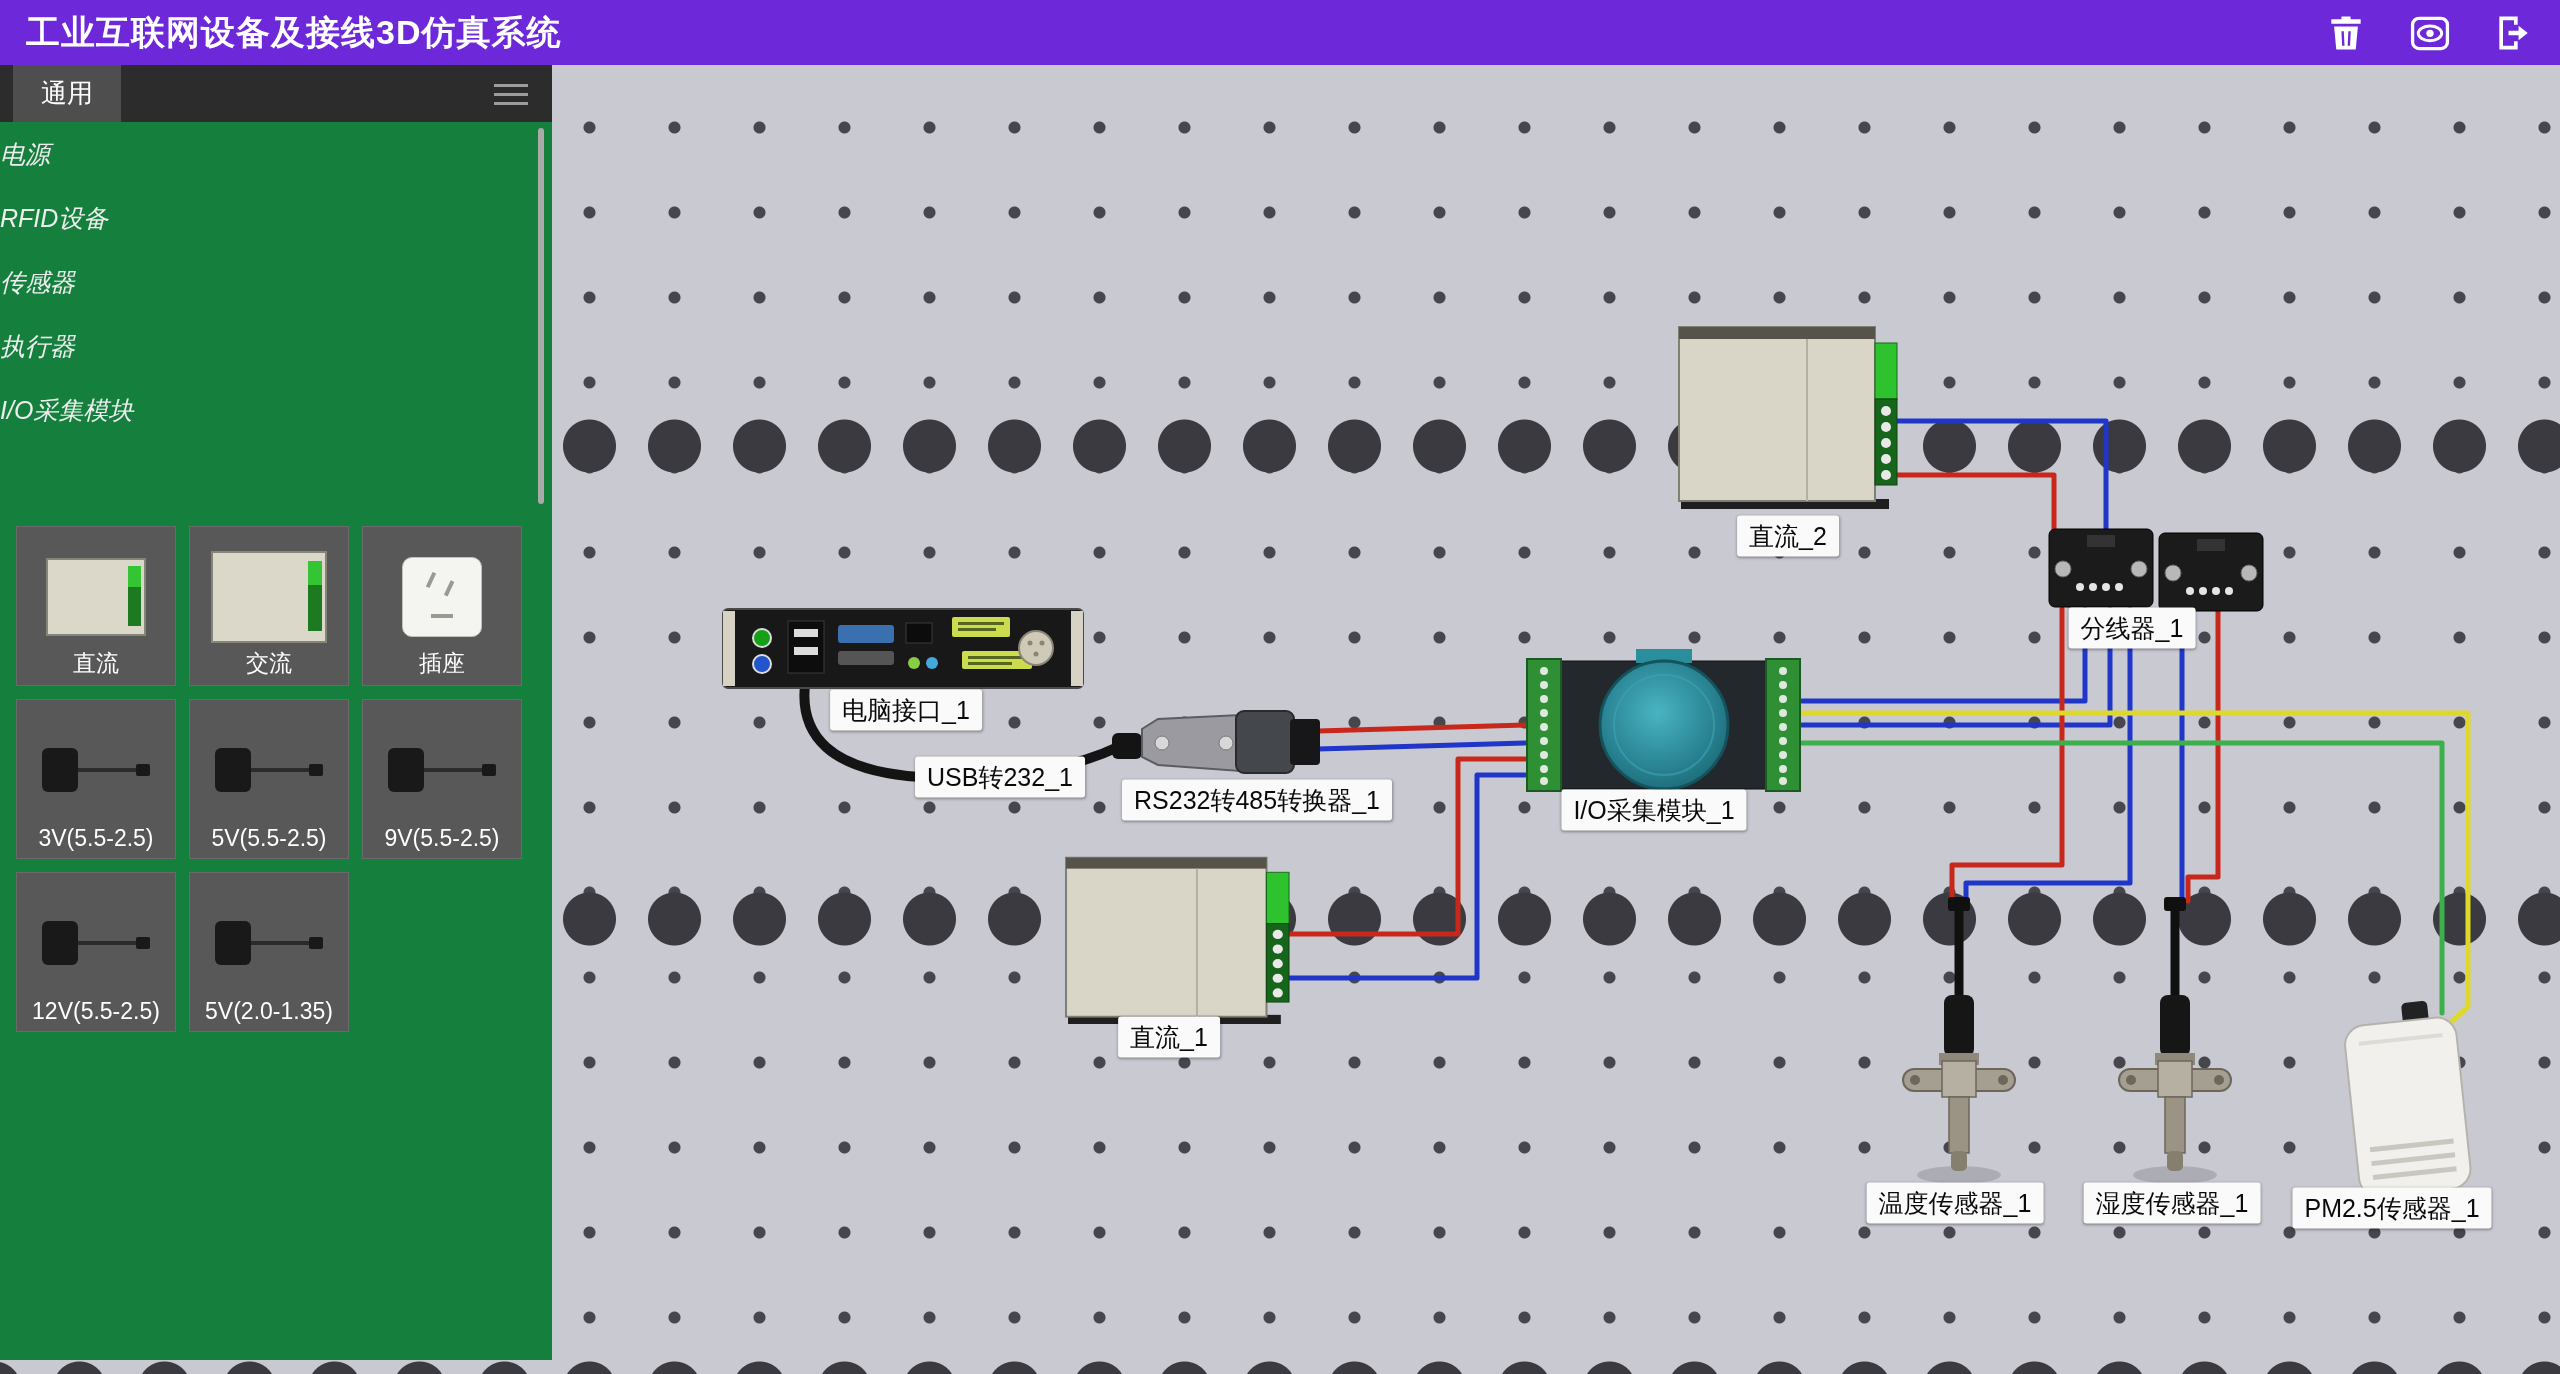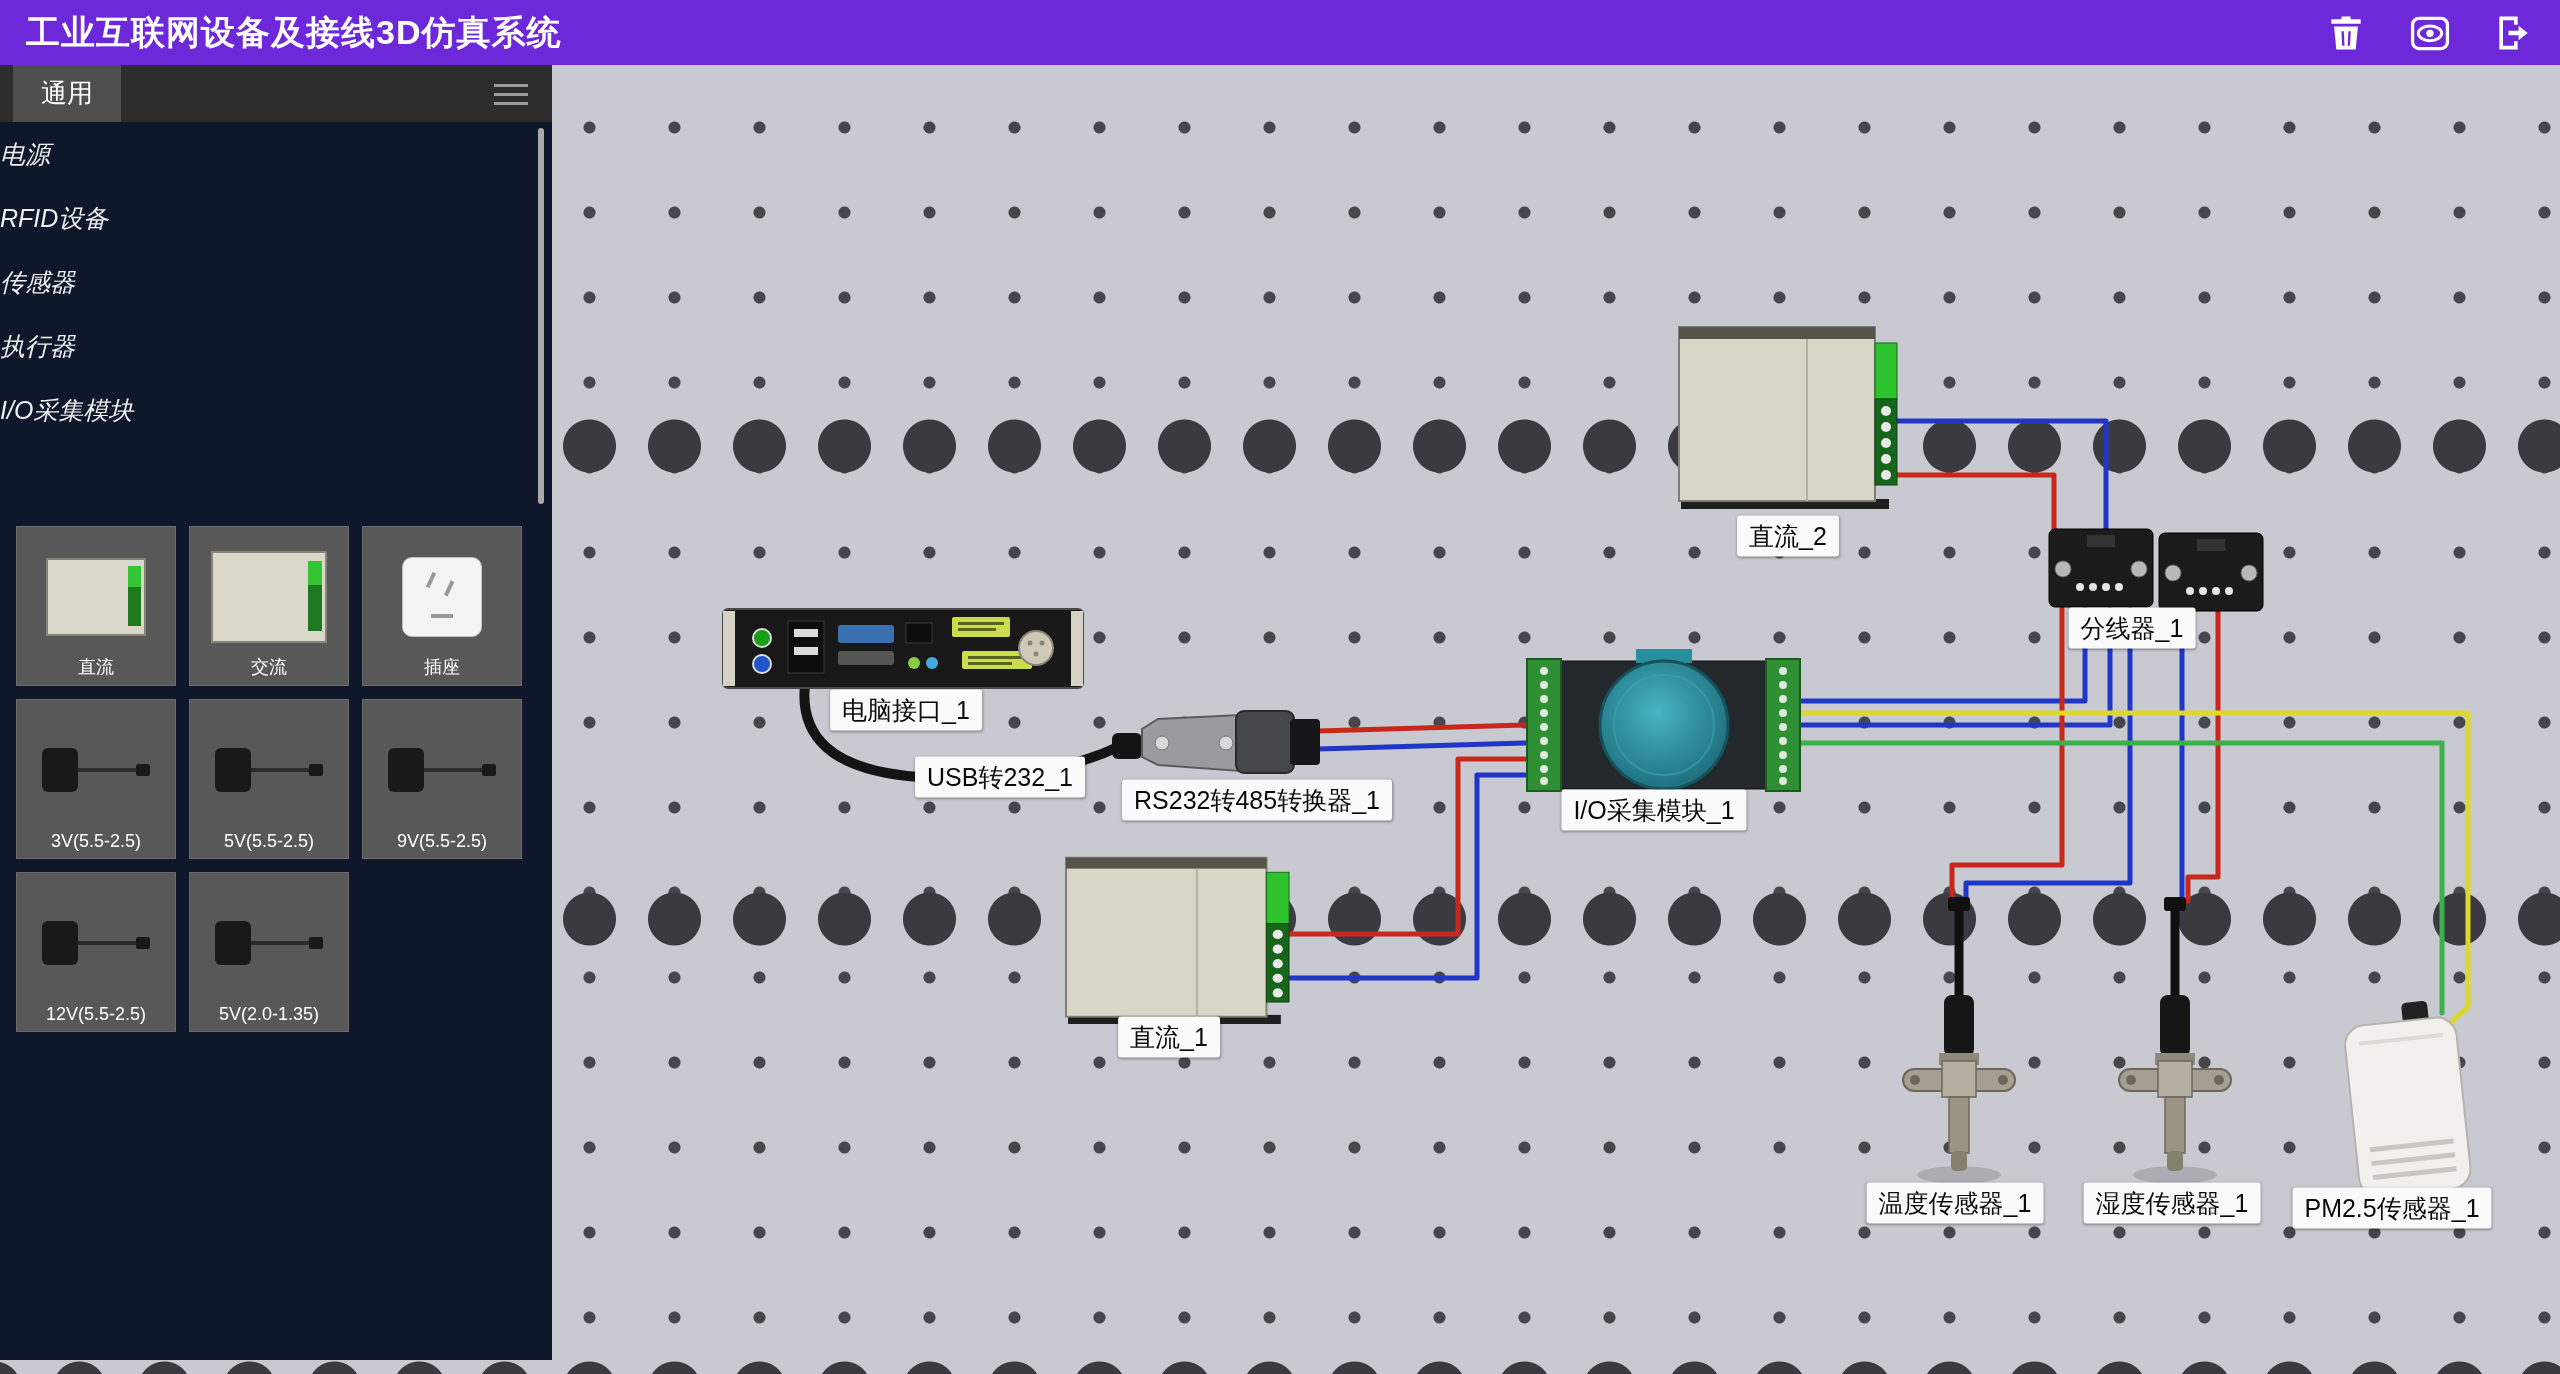--- a/index.html
+++ b/index.html
@@ -20,33 +20,33 @@
   .bigdots{position:absolute;left:0;right:0;height:56px;
     background-image:radial-gradient(circle at center,#3a3a40 26px,transparent 27px);
     background-size:85px 56px;background-position-x:37px;background-repeat:repeat-x;}
   .scene{position:absolute;left:0;top:0;width:2560px;height:1309px;}
 
   .dev-label{position:absolute;transform:translate(-50%,-50%);background:#fafafa;color:#0a0a0a;
     font-size:25px;padding:4px 12px;border-radius:3px;white-space:nowrap;
     box-shadow:0 1px 3px rgba(0,0,0,.35);}
 
   
-  .sidebar{position:absolute;left:0;top:65px;width:552px;height:1295px;background:#0f172a;z-index:10;}
+  .sidebar{position:absolute;left:0;top:65px;width:552px;height:1295px;background:#15803d;z-index:10;}
   .sb-header{position:relative;height:57px;background:#2c2c2c;}
   .sb-tab{position:absolute;left:13px;top:0;height:57px;line-height:57px;padding:0 28px;
     background:#4e4e4e;color:#fff;font-size:26px;cursor:pointer;}
   .hamburger{position:absolute;right:24px;top:19px;width:34px;cursor:pointer;}
   .hamburger span{display:block;height:3px;background:#9c9c9c;margin-bottom:6px;}
   .sb-cats{position:relative;}
   .cat{height:64px;line-height:64px;font-size:25px;color:#eeeeee;cursor:pointer;font-style:italic;}
   .sb-scrollbar{position:absolute;right:8px;top:6px;width:6px;height:376px;background:#aaaaaa;border-radius:3px;}
   .sb-grid{position:absolute;left:16px;top:461px;display:grid;grid-template-columns:repeat(3,160px);gap:13px;}
   .tile{position:relative;width:160px;height:160px;background:#585858;border:1px solid #6a6a6a;
     box-sizing:border-box;cursor:pointer;}
-  .tlabel{position:absolute;bottom:6px;width:100%;text-align:center;font-size:18px;color:#fff;margin-top:20px;}
+  .tlabel{position:absolute;bottom:6px;width:100%;text-align:center;font-size:23px;color:#fff;margin-top:20px;}
   .timg{position:absolute;left:50%;top:44%;transform:translate(-50%,-50%);}
 
   
   .t-dc{width:96px;height:74px;background:#dbd7c9;border:2px solid #85857a;position:relative;}
   .t-dc::after{content:"";position:absolute;right:3px;top:6px;width:13px;height:60px;
     background:linear-gradient(#34c534 0 35%,#1d7a21 35% 100%);}
   .t-ac{width:112px;height:88px;background:#dbd7c9;border:2px solid #85857a;position:relative;}
   .t-ac::after{content:"";position:absolute;right:3px;top:8px;width:14px;height:70px;
     background:linear-gradient(#34c534 0 35%,#1d7a21 35% 100%);}
   .t-socket{width:78px;height:78px;background:#f4f4f1;border:1px solid #c2c2bb;border-radius:10px;position:relative;}

